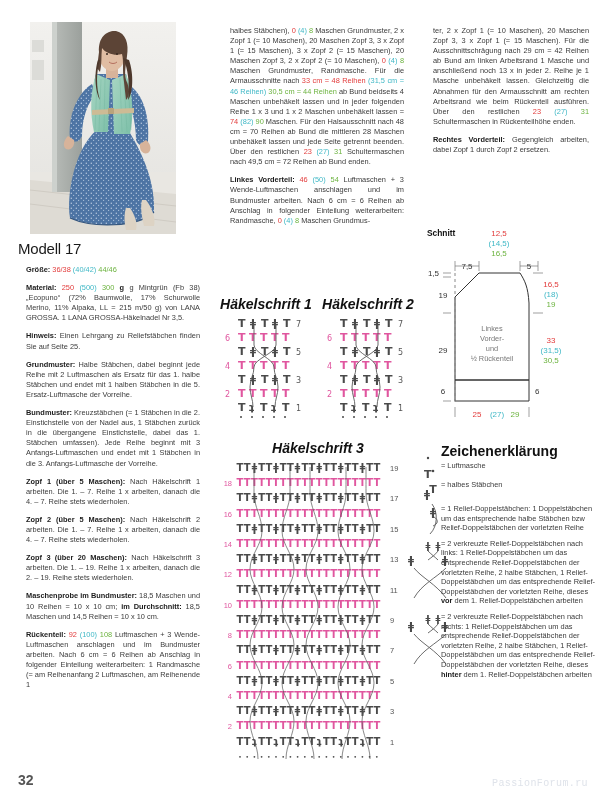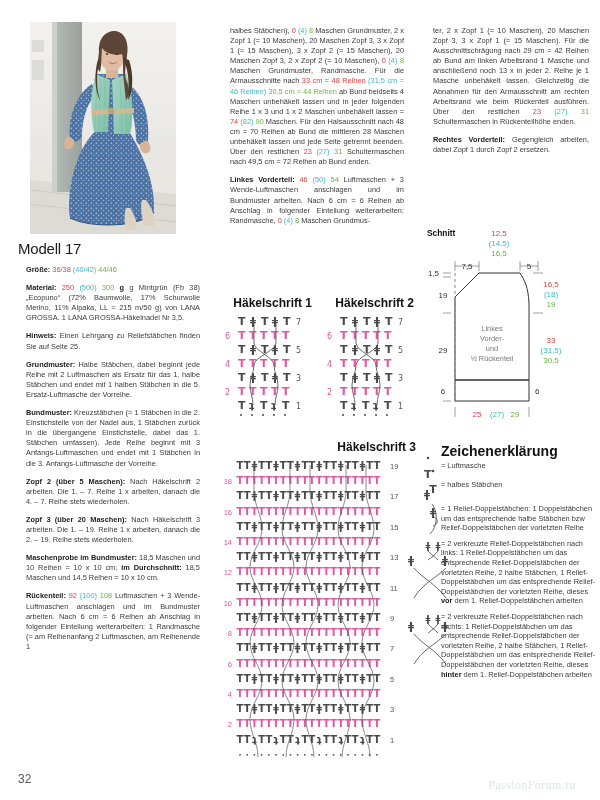--- a/index.html
+++ b/index.html
@@ -37,39 +37,39 @@
     position:absolute;left:30px;top:22px;width:146px;height:212px;
     overflow:hidden;
   }
   .photo{width:146px;height:212px;display:block;}
 
   
   .model-title{font-size:15px;font-weight:normal;color:#1a1a1a;margin:0;letter-spacing:-.2px;}
   .model-sub{font-size:12px;color:#4a4a4a;margin:1px 0 6px 0;}
 
   
-  .chart-title{font-size:12px;font-weight:bold;color:#111;text-align:right;margin:0 0 3px 0;}
+  .chart-title{font-size:14px;font-weight:bold;color:#111;text-align:center;margin:0 0 3px 0;font-style:italic;}
 
   
   .chart-block{position:absolute;}
 
   
   .legend-head{font-size:14px;font-weight:bold;color:#111;margin:0 0 2px 16px;}
   .legend-row{display:flex;align-items:flex-start;margin-bottom:1px;}
   .legend-sym{width:16px;flex:0 0 16px;text-align:center;}
   .legend-txt{font-size:7.4px;line-height:9.6px;color:#3a3a3a;flex:1;}
   .legend-block{margin-top:6px;display:flex;align-items:flex-start;}
   .legend-block .legend-sym{padding-top:1px;}
 
   
-  .pageno{position:absolute;left:18px;top:772px;font-size:12px;color:#555;}
+  .pageno{position:absolute;left:18px;top:772px;font-size:14px;color:#555;font-weight:bold;}
   .watermark{
-    position:absolute;right:24px;top:778px;
-    font-size:12px;color:#dfe3ea;letter-spacing:.4px;
-    font-family:Liberation Serif, serif;
+    position:absolute;right:12px;top:778px;
+    font-size:10px;color:#dfe3ea;letter-spacing:.4px;
+    font-family:Liberation Mono, monospace;
   }
 </style>
 </head>
 <body>
 
 <div class="page">
 
   <div class="photo-wrap">
     <svg class="photo" viewBox="0 0 146 212" xmlns="http://www.w3.org/2000/svg">
       <defs>
@@ -152,20 +152,21 @@
       <p><b>Größe:</b> <span class="red">36/38</span> <span class="cyan">(40/42)</span> <span class="green">44/46</span></p>
 
       <p><b>Material:</b> <span class="red">250</span> <span class="cyan">(500)</span> <span class="green">300</span><b> g</b><span> g Mintgrün (Fb 38) „Ecopuno“ (72% Baumwolle, 17% Schurwolle Merino, 11% Alpaka, LL = 215 m/50 g) von LANA GROSSA. 1 LANA GROSSA-Häkelnadel Nr 3,5.</span></p>
 
       <p><b>Hinweis:</b><span> Einen Lehrgang zu Reliefstäbchen finden Sie auf Seite 25.</span></p>
 
       <p><b>Grundmuster:</b><span> Halbe Stäbchen, dabei beginnt jede Reihe mit 2 Luftmaschen als Ersatz für das 1. halbe Stäbchen und endet mit 1 halben Stäbchen in die 5. Ersatz-Luftmasche der Vorreihe.</span></p>
 
       <p><b>Bundmuster:</b><span> Kreuzstäbchen (= 1 Stäbchen in die 2. Einstichstelle von der Nadel aus, 1 Stäbchen zurück in die übergangene Einstichstelle, dabei das 1. Stäbchen umfassen). Jede Reihe beginnt mit 3 Anfangs-Luftmaschen und endet mit 1 Stäbchen in die 3. Anfangs-Luftmasche der Vorreihe.</span></p>
 
+      <p><b>Zopf 1 (über 5 Maschen):</b><span> Nach Häkelschrift 1 arbeiten. Die 1. – 7. Reihe 1 x arbeiten, danach die 4. – 7. Reihe stets wiederholen.</span></p>
 
       <p><b>Zopf 2 (über 5 Maschen):</b><span> Nach Häkelschrift 2 arbeiten. Die 1. – 7. Reihe 1 x arbeiten, danach die 4. – 7. Reihe stets wiederholen.</span></p>
 
       <p><b>Zopf 3 (über 20 Maschen):</b><span> Nach Häkelschrift 3 arbeiten. Die 1. – 19. Reihe 1 x arbeiten, danach die 2. – 19. Reihe stets wiederholen.</span></p>
 
       <p><b>Maschenprobe im Bundmuster:</b><span> 18,5 Maschen und 10 Reihen = 10 x 10 cm; </span><b>im Durchschnitt:</b><span> 18,5 Maschen und 14,5 Reihen = 10 x 10 cm.</span></p>
 
       <p><b>Rückenteil:</b> <span class="red">92</span> <span class="cyan">(100)</span> <span class="green">108</span><span> Luftmaschen + 3 Wende-Luftmaschen anschlagen und im Bundmuster arbeiten. Nach 6 cm = 6 Reihen ab Anschlag in folgender Einteilung weiterarbeiten: 1 Randmasche (= am Reihenanfang 2 Luftmaschen, am Reihenende 1</span></p>
     </div>
   </div>

